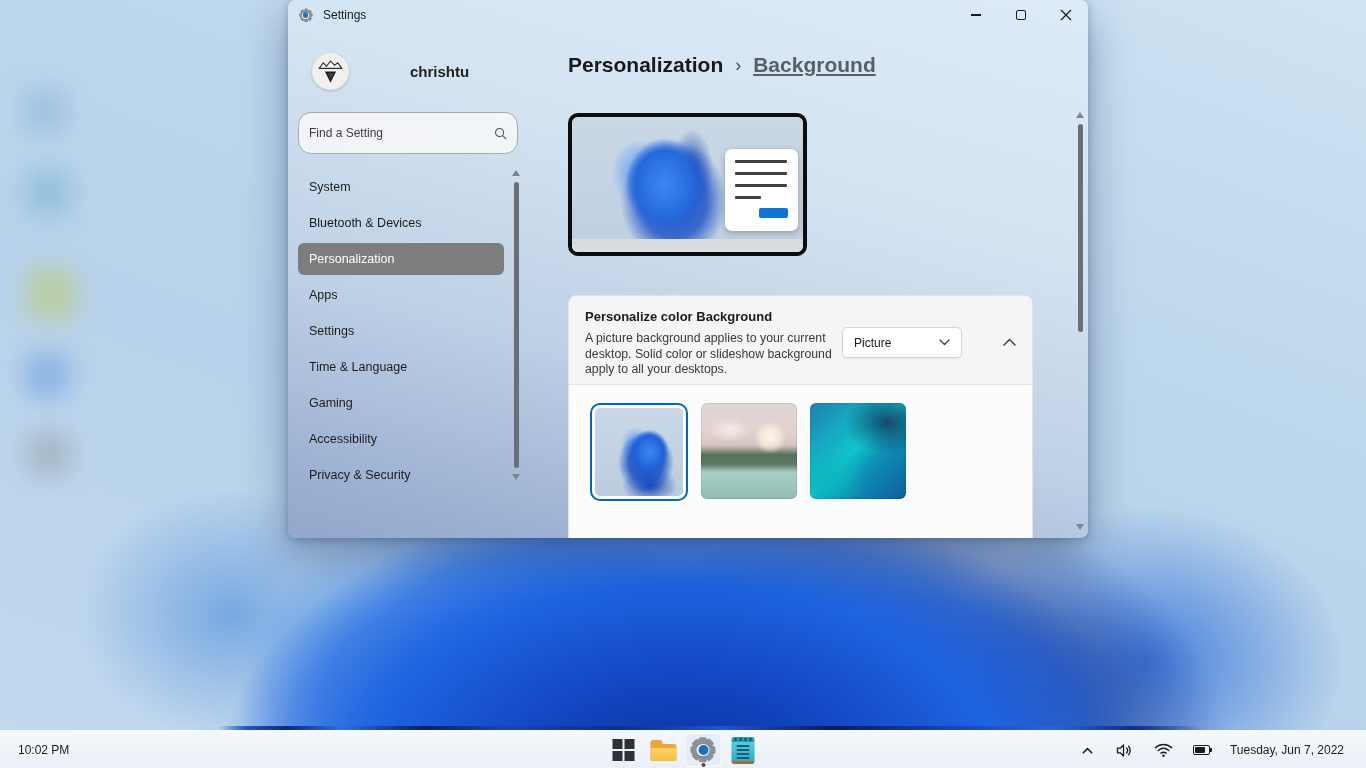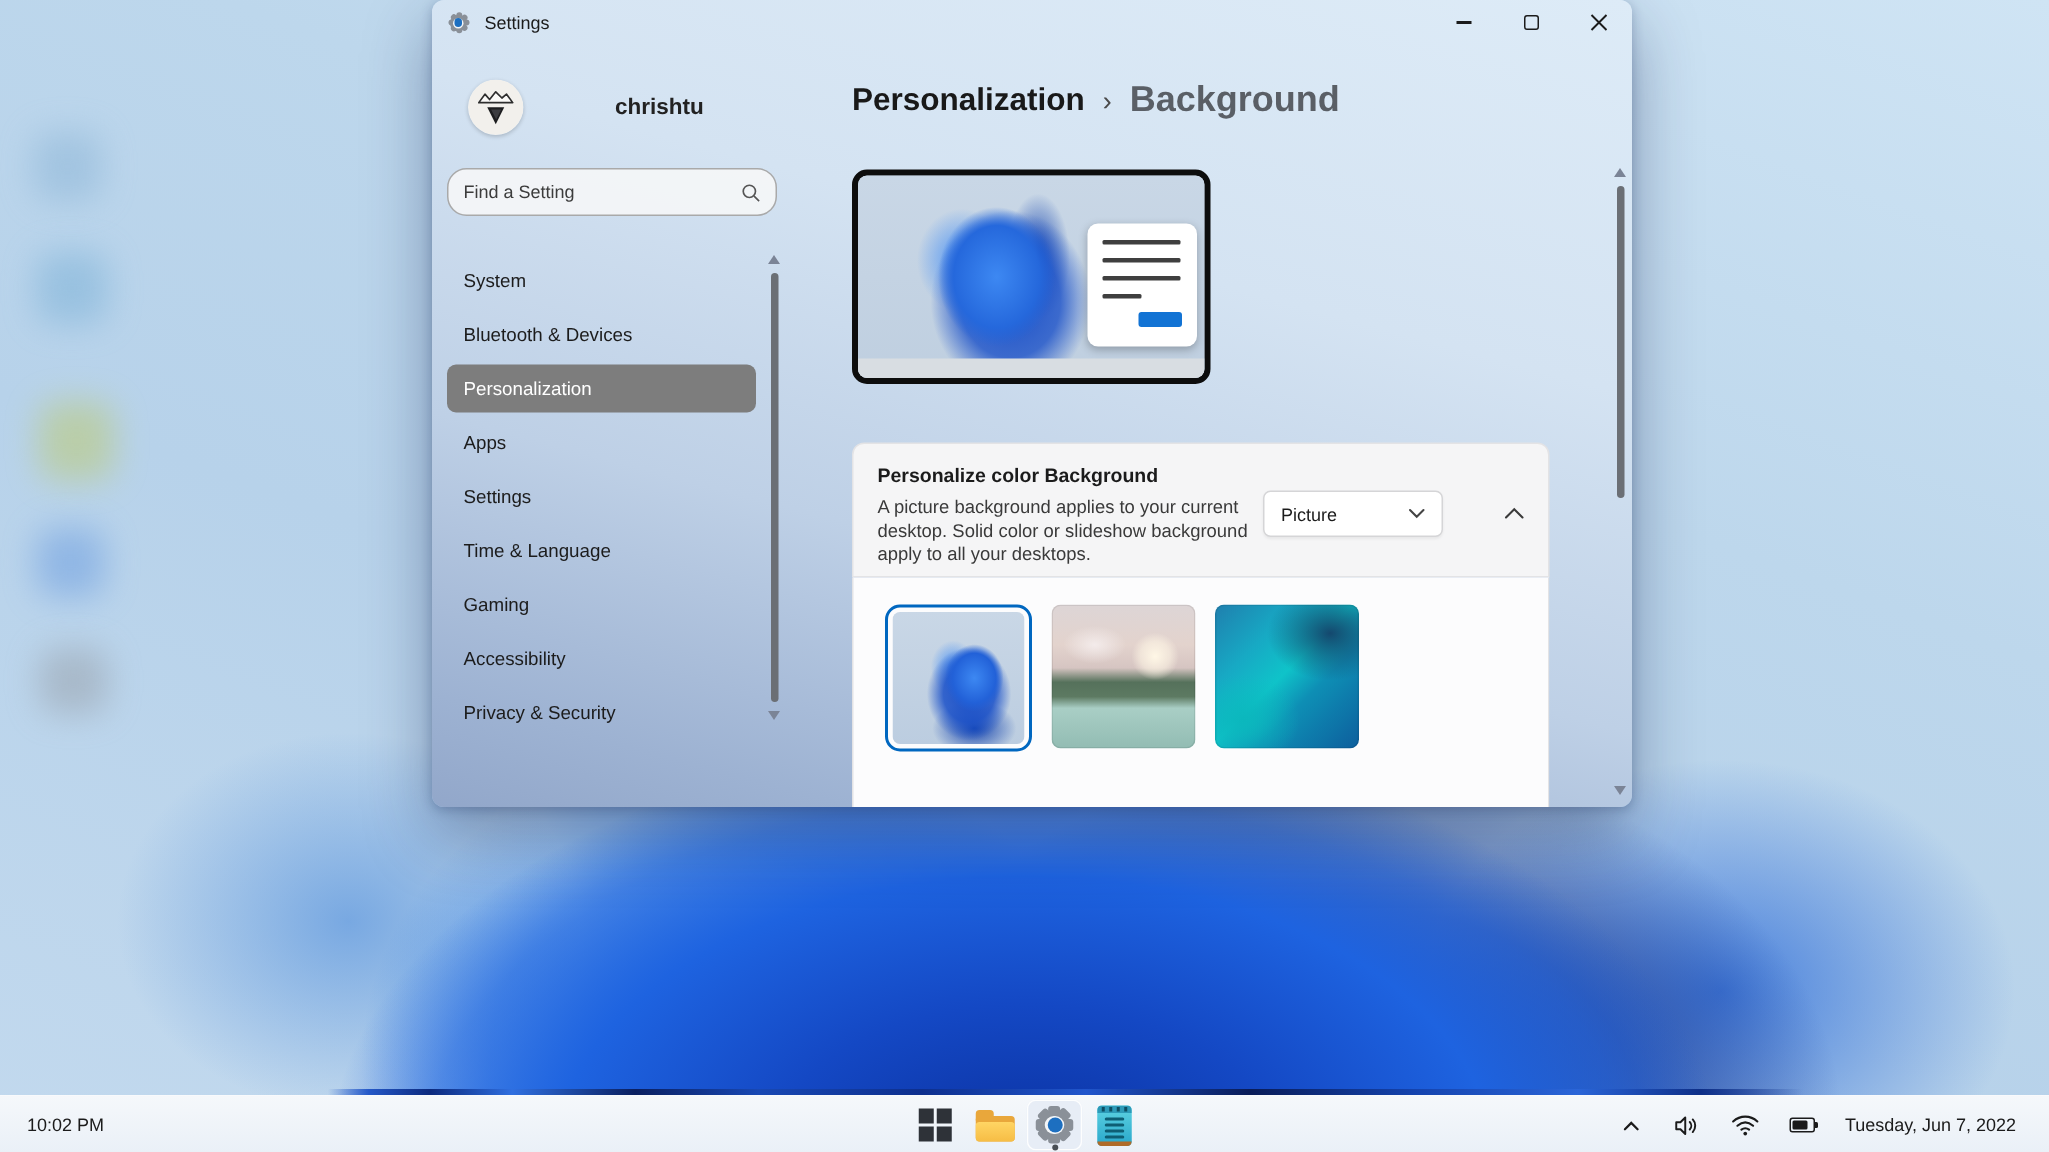--- a/index.html
+++ b/index.html
@@ -49,21 +49,21 @@
   .gear-lg .body { width:19px; height:19px; margin:-9.5px 0 0 -9.5px; }
   .gear-lg .ring { width:12.5px; height:12.5px; margin:-6.25px 0 0 -6.25px; }
   .gear-lg .dot { width:10px; height:10px; margin:-5px 0 0 -5px; }
   .r45 { transform:rotate(45deg); } .r90 { transform:rotate(90deg); } .r135 { transform:rotate(135deg); }
 
   
   .user-row { position:absolute; left:24px; top:53px; display:flex; align-items:center; gap:17px; cursor:pointer; }
   .avatar { width:37px; height:37px; border-radius:50%; overflow:hidden; box-shadow:0 1px 3px rgba(0,0,0,.2); }
   .user-name { font-size:15px; font-weight:bold; color:#222;margin-left:44px; }
   .searchbox {
-    position:absolute; left:10px; top:112px; width:220px; height:32px;
+    position:absolute; left:10px; top:112px; width:220px; height:42px;
     background:rgba(248,248,248,.85); border:1px solid #a9a9a9; border-radius:13px;
     display:flex; align-items:center; padding:0 10px;
   }
   .searchbox input { flex:1; border:none; background:transparent; outline:none; font-size:12px; color:#1b1b1b; font-family:inherit; }
   .searchbox input::placeholder { color:#3c3c3c; opacity:1; }
 
   .nav { position:absolute; left:10px; top:171px; width:206px; }
   .nav-item {
     height:32px; margin-bottom:4px; display:flex; align-items:center;
     padding-left:11px; font-size:12.5px; color:#1c1c1c; border-radius:6px; cursor:pointer;
@@ -78,21 +78,21 @@
   #side-scroll { left:221px; top:170px; height:362px; }
   #side-scroll .thumb-bar { height:286px; margin:6px 0; }
   #main-scroll { left:785px; top:112px; height:418px; }
   #main-scroll .thumb-bar { height:208px; margin:6px 0; }
   #main-scroll .spacer { flex:1; }
 
   
   .breadcrumb { position:absolute; left:280px; top:53px; display:flex; align-items:center; gap:12px; }
   .crumb-1 { font-size:21px; font-weight:bold; color:#191919; cursor:pointer; }
   .crumb-sep { font-size:18px; color:#4a4a4a; padding-top:1px; }
-  .crumb-2 { font-size:24px; font-weight:bold; color:#5a5f66; }
+  .crumb-2 { font-size:21px; font-weight:bold; color:#5a5f66;text-decoration:underline; }
 
   .preview {
     position:absolute; left:280px; top:113px; width:239px; height:143px;
     border:4px solid #0d0d0d; border-radius:10px; overflow:hidden; background:#c6d4e3;
   }
   .preview-img { position:absolute; inset:0;
     background:
       radial-gradient(52px 62px at 40% 50%, #3d88f2 0%, #2568dc 55%, rgba(37,104,220,0) 75%),
       radial-gradient(74px 84px at 44% 62%, #1a50c8 0%, rgba(26,80,200,.8) 45%, rgba(26,80,200,0) 72%),
       radial-gradient(40px 46px at 30% 42%, #4b92f4 0%, rgba(75,146,244,0) 75%),

